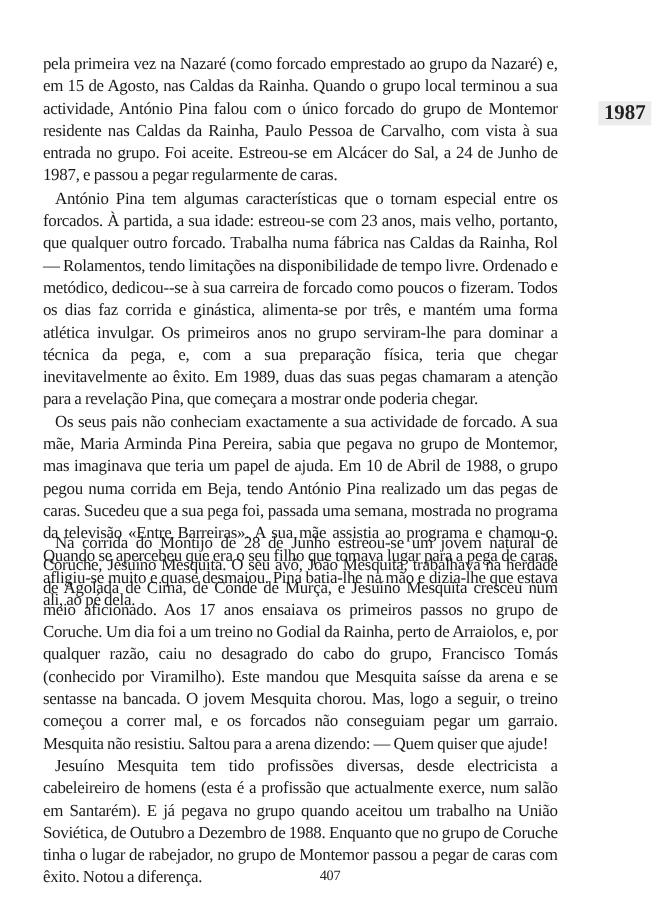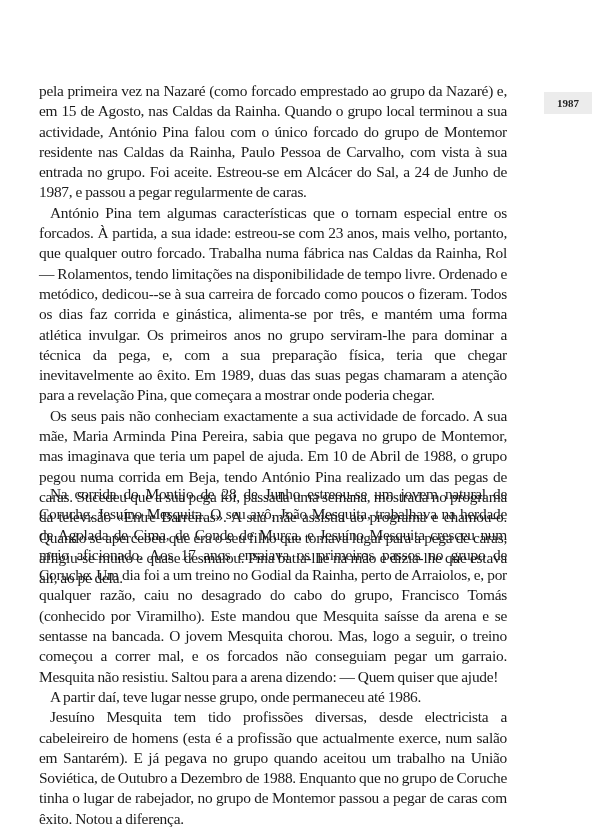--- a/index.html
+++ b/index.html
@@ -32,30 +32,29 @@
     }
     .block-1 { top: 49px; }
     .block-2 { top: 484px; font-family: Liberation Serif, serif; }
     .text-block p {
       margin: 0;
       text-indent: 11px;
       hyphens: manual;
     }
     .text-block p.no-indent {
       text-indent: 0;
-      margin-top: 32px;
     }
     .margin-year {
       position: absolute;
       left: 544px;
       top: 92px;
       width: 48px;
       height: 22px;
       background: #ececec;
-      font-size: 11px;
+      font-size: 19px;
       font-weight: bold;
       line-height: 22px;
       text-align: center;
       color: #222;
     }
     .page-number {
       position: absolute;
       left: 0;
       width: 600px;
       top: 788px;
@@ -73,18 +72,18 @@
   <div class="margin-year">1987</div>
 
   <div class="text-block block-1">
     <p class="no-indent">pela primeira vez na Nazaré (como forcado emprestado ao grupo da Nazaré) e, em 15 de Agosto, nas Caldas da Rainha. Quando o grupo local terminou a sua activida­de, António Pina falou com o único forcado do grupo de Montemor residente nas Caldas da Rainha, Paulo Pessoa de Carvalho, com vista à sua entrada no grupo. Foi aceite. Estreou-se em Alcácer do Sal, a 24 de Junho de 1987, e passou a pegar regu­larmente de caras.</p>
     <p>António Pina tem algumas características que o tornam especial entre os forcados. À partida, a sua idade: estreou-se com 23 anos, mais velho, portanto, que qualquer outro forcado. Trabalha numa fábrica nas Caldas da Rainha, Rol — Rolamentos, tendo limitações na disponibilidade de tempo livre. Ordenado e metódico, dedicou--se à sua carreira de forcado como poucos o fizeram. Todos os dias faz corrida e ginástica, alimenta-se por três, e mantém uma forma atlética invulgar. Os primeiros anos no grupo serviram-lhe para dominar a técnica da pega, e, com a sua preparação física, teria que chegar inevitavelmente ao êxito. Em 1989, duas das suas pegas cha­maram a atenção para a revelação Pina, que começara a mostrar onde poderia chegar.</p>
     <p>Os seus pais não conheciam exactamente a sua actividade de forcado. A sua mãe, Maria Arminda Pina Pereira, sabia que pegava no grupo de Montemor, mas imagi­nava que teria um papel de ajuda. Em 10 de Abril de 1988, o grupo pegou numa corrida em Beja, tendo António Pina realizado um das pegas de caras. Sucedeu que a sua pega foi, passada uma semana, mostrada no programa da televisão «Entre Bar­reiras». A sua mãe assistia ao programa e chamou-o. Quando se apercebeu que era o seu filho que tomava lugar para a pega de caras, afligiu-se muito e quase desmaiou. Pina batia-lhe na mão e dizia-lhe que estava ali, ao pé dela.</p>
   </div>
 
   <div class="text-block block-2">
     <p>Na corrida do Montijo de 28 de Junho estreou-se um jovem natural de Coruche, Jesuíno Mesquita. O seu avô, João Mesquita, trabalhava na herdade de Agolada de Cima, de Conde de Murça, e Jesuíno Mesquita cresceu num meio aficionado. Aos 17 anos ensaiava os primeiros passos no grupo de Coruche. Um dia foi a um treino no Godial da Rainha, perto de Arraiolos, e, por qualquer razão, caiu no desagrado do cabo do grupo, Francisco Tomás (conhecido por Viramilho). Este mandou que Mesquita saísse da arena e se sentasse na bancada. O jovem Mesquita chorou. Mas, logo a seguir, o treino começou a correr mal, e os forcados não conseguiam pegar um garraio. Mesquita não resistiu. Saltou para a arena dizendo: — Quem quiser que ajude!</p>
-    <p>A partir daí, teve lugar nesse grupo, onde permaneceu até 1986.</p>
     <p>Jesuíno Mesquita tem tido profissões diversas, desde electricista a cabeleireiro de homens (esta é a profissão que actualmente exerce, num salão em Santarém). E já pegava no grupo quando aceitou um trabalho na União Soviética, de Outubro a De­zembro de 1988. Enquanto que no grupo de Coruche tinha o lugar de rabejador, no grupo de Montemor passou a pegar de caras com êxito. Notou a diferença.</p>
   </div>
 
+  <div class="page-number">407</div>
 
 </div>
 
 </body></html>

